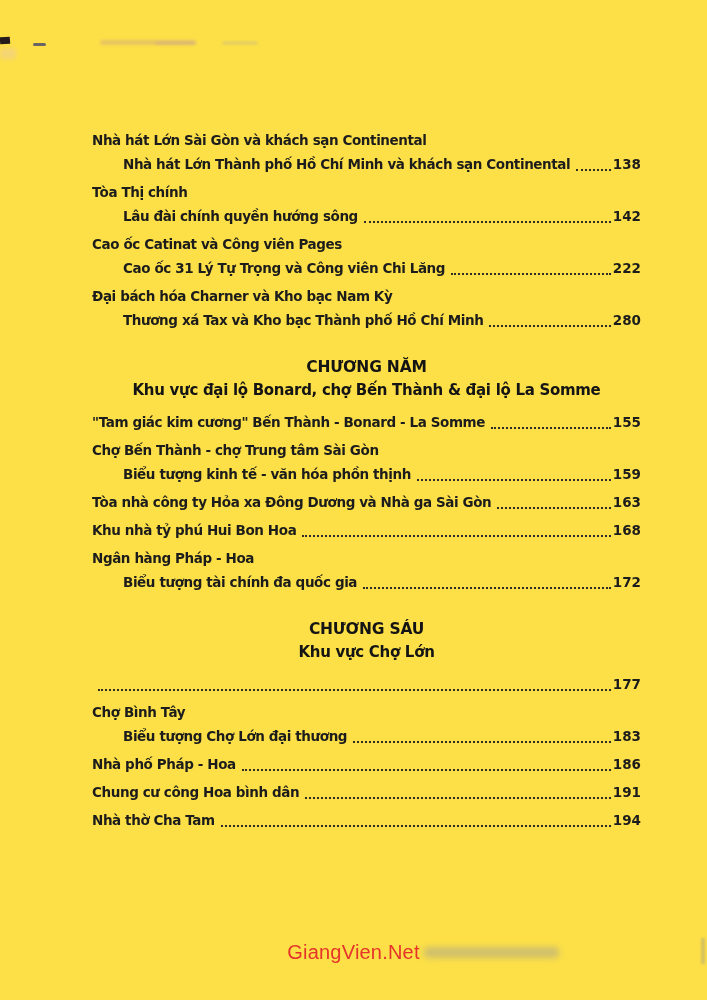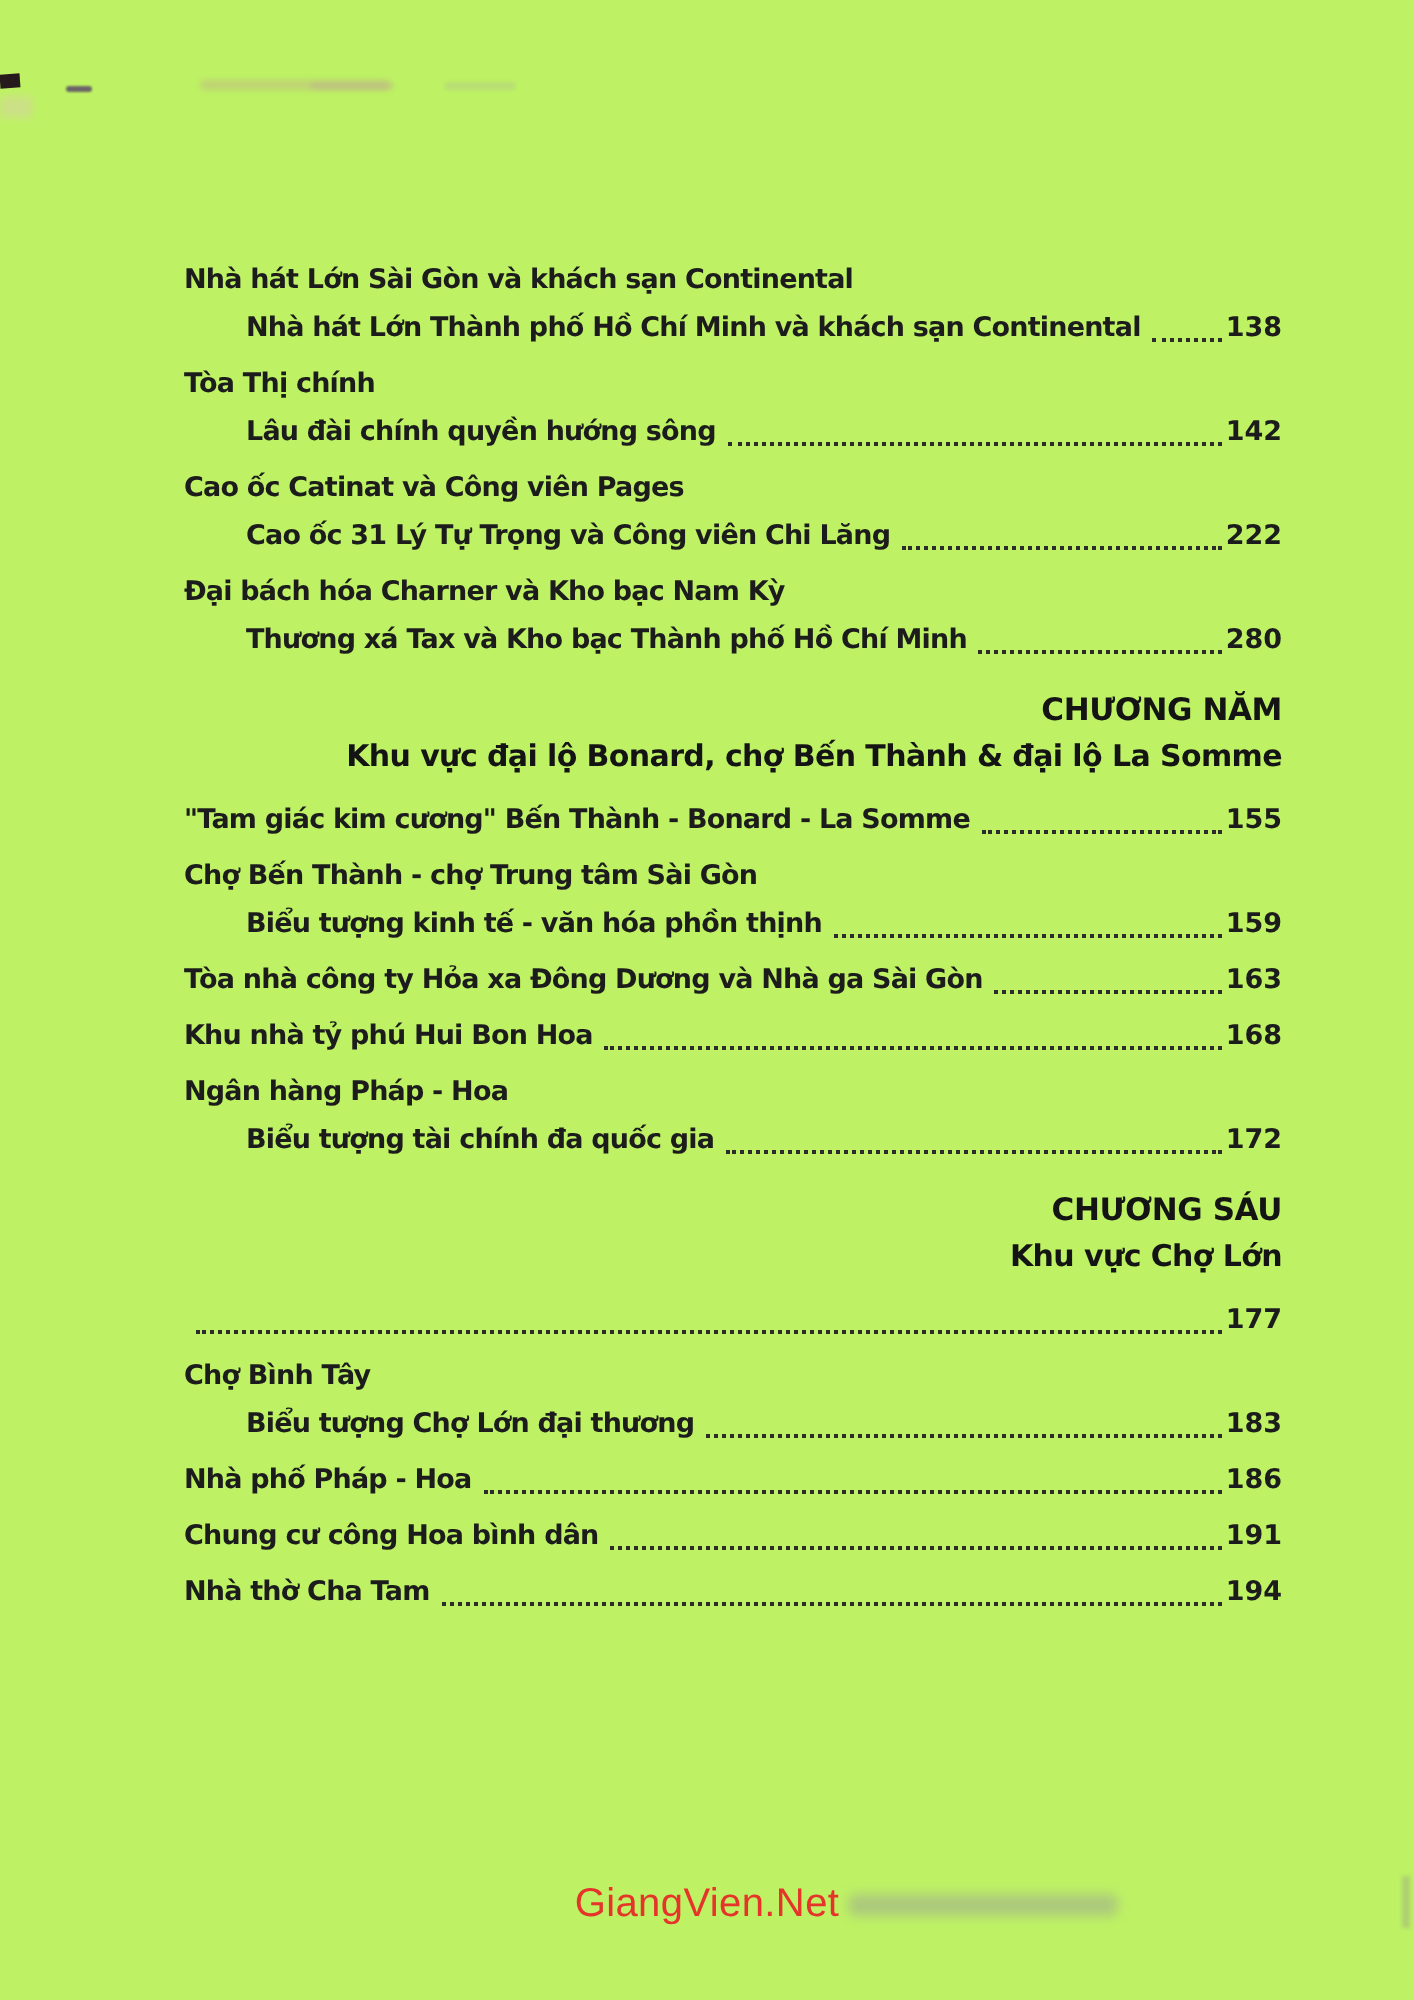--- a/index.html
+++ b/index.html
@@ -5,21 +5,21 @@
   html, body { margin: 0; padding: 0; }
   body {
     width: 707px; height: 1000px;
     background: #ffffff;
     font-family: "DejaVu Sans", sans-serif;
     overflow: hidden;
     position: relative;
   }
   .page {
     position: absolute; inset: 0;
-    background: #bef264;
+    background: #fde047;
   }
 
   
   .artifact { position: absolute; pointer-events: none; }
   .a-black  { left: 0px;   top: 37px; width: 10px; height: 7px;  background: #251b1d; transform: rotate(-4deg); }
   .a-dash   { left: 33px;  top: 43px; width: 13px; height: 3px;  background: #6b6467; border-radius: 2px; filter: blur(.5px); }
   .a-smudge1{ left: 100px; top: 40px; width: 95px; height: 5px;  background: rgba(193,142,152,.32); filter: blur(1.5px); border-radius: 3px; }
   .a-smudge2{ left: 155px; top: 41px; width: 42px; height: 4px;  background: rgba(190,150,158,.25); filter: blur(1px);   border-radius: 3px; }
   .a-smudge3{ left: 222px; top: 41px; width: 36px; height: 4px;  background: rgba(172,160,166,.25); filter: blur(1px);   border-radius: 3px; }
   .a-pink   { left: 0px;   top: 48px; width: 16px; height: 11px; background: rgba(232,192,200,.35); filter: blur(2px); }
@@ -49,22 +49,22 @@
     border-bottom: 2px dotted #2c2c2c;
     margin: 0 2px 5px 6px;
     height: 0;
   }
   .pagenum {
     flex: 0 0 auto;
     text-align: center;
     letter-spacing: 0;
   }
   .chapter {
-    text-align: right;
-    margin-top: 12px;
+    text-align: center;
+    margin-top: 24px;
     margin-bottom: 8px;
   }
   .chapter-title {
     font-size: 15.5px; font-weight: bold;
     line-height: 23px; letter-spacing: -0.2px;
     color: #141414;
   }
   .chapter-subtitle {
     font-size: 15px; font-weight: bold;
     line-height: 23px; letter-spacing: -0.3px;

